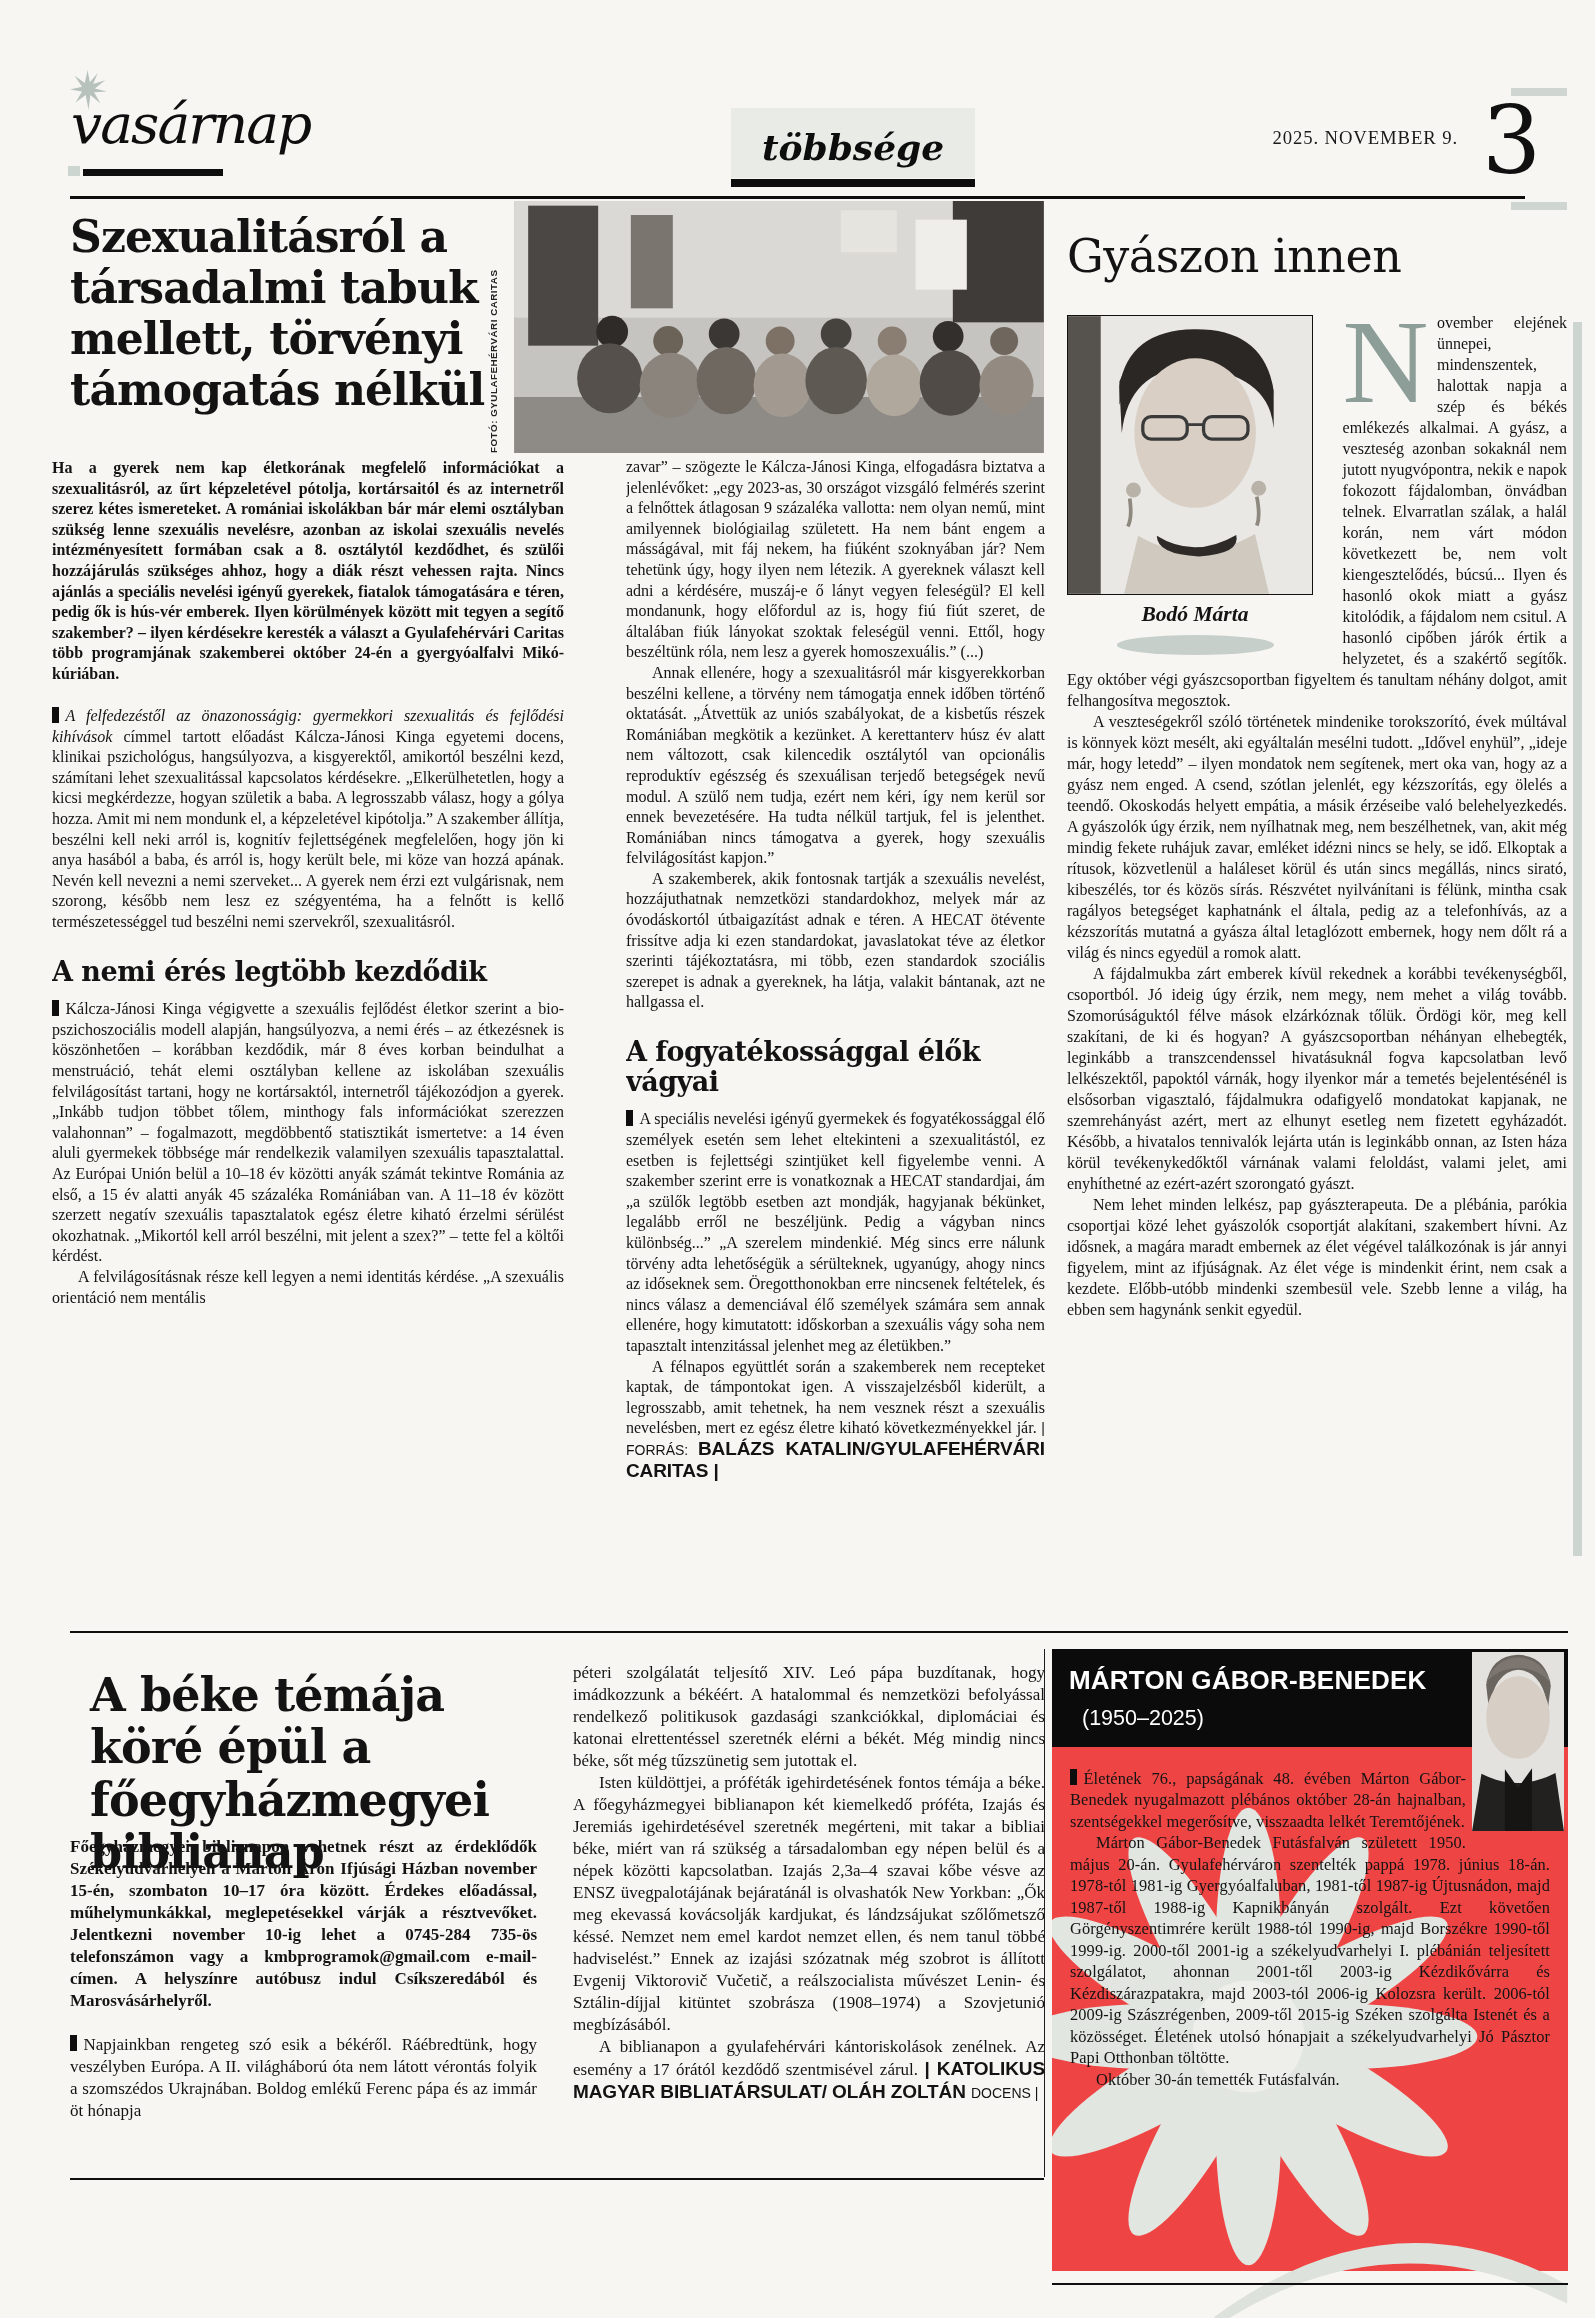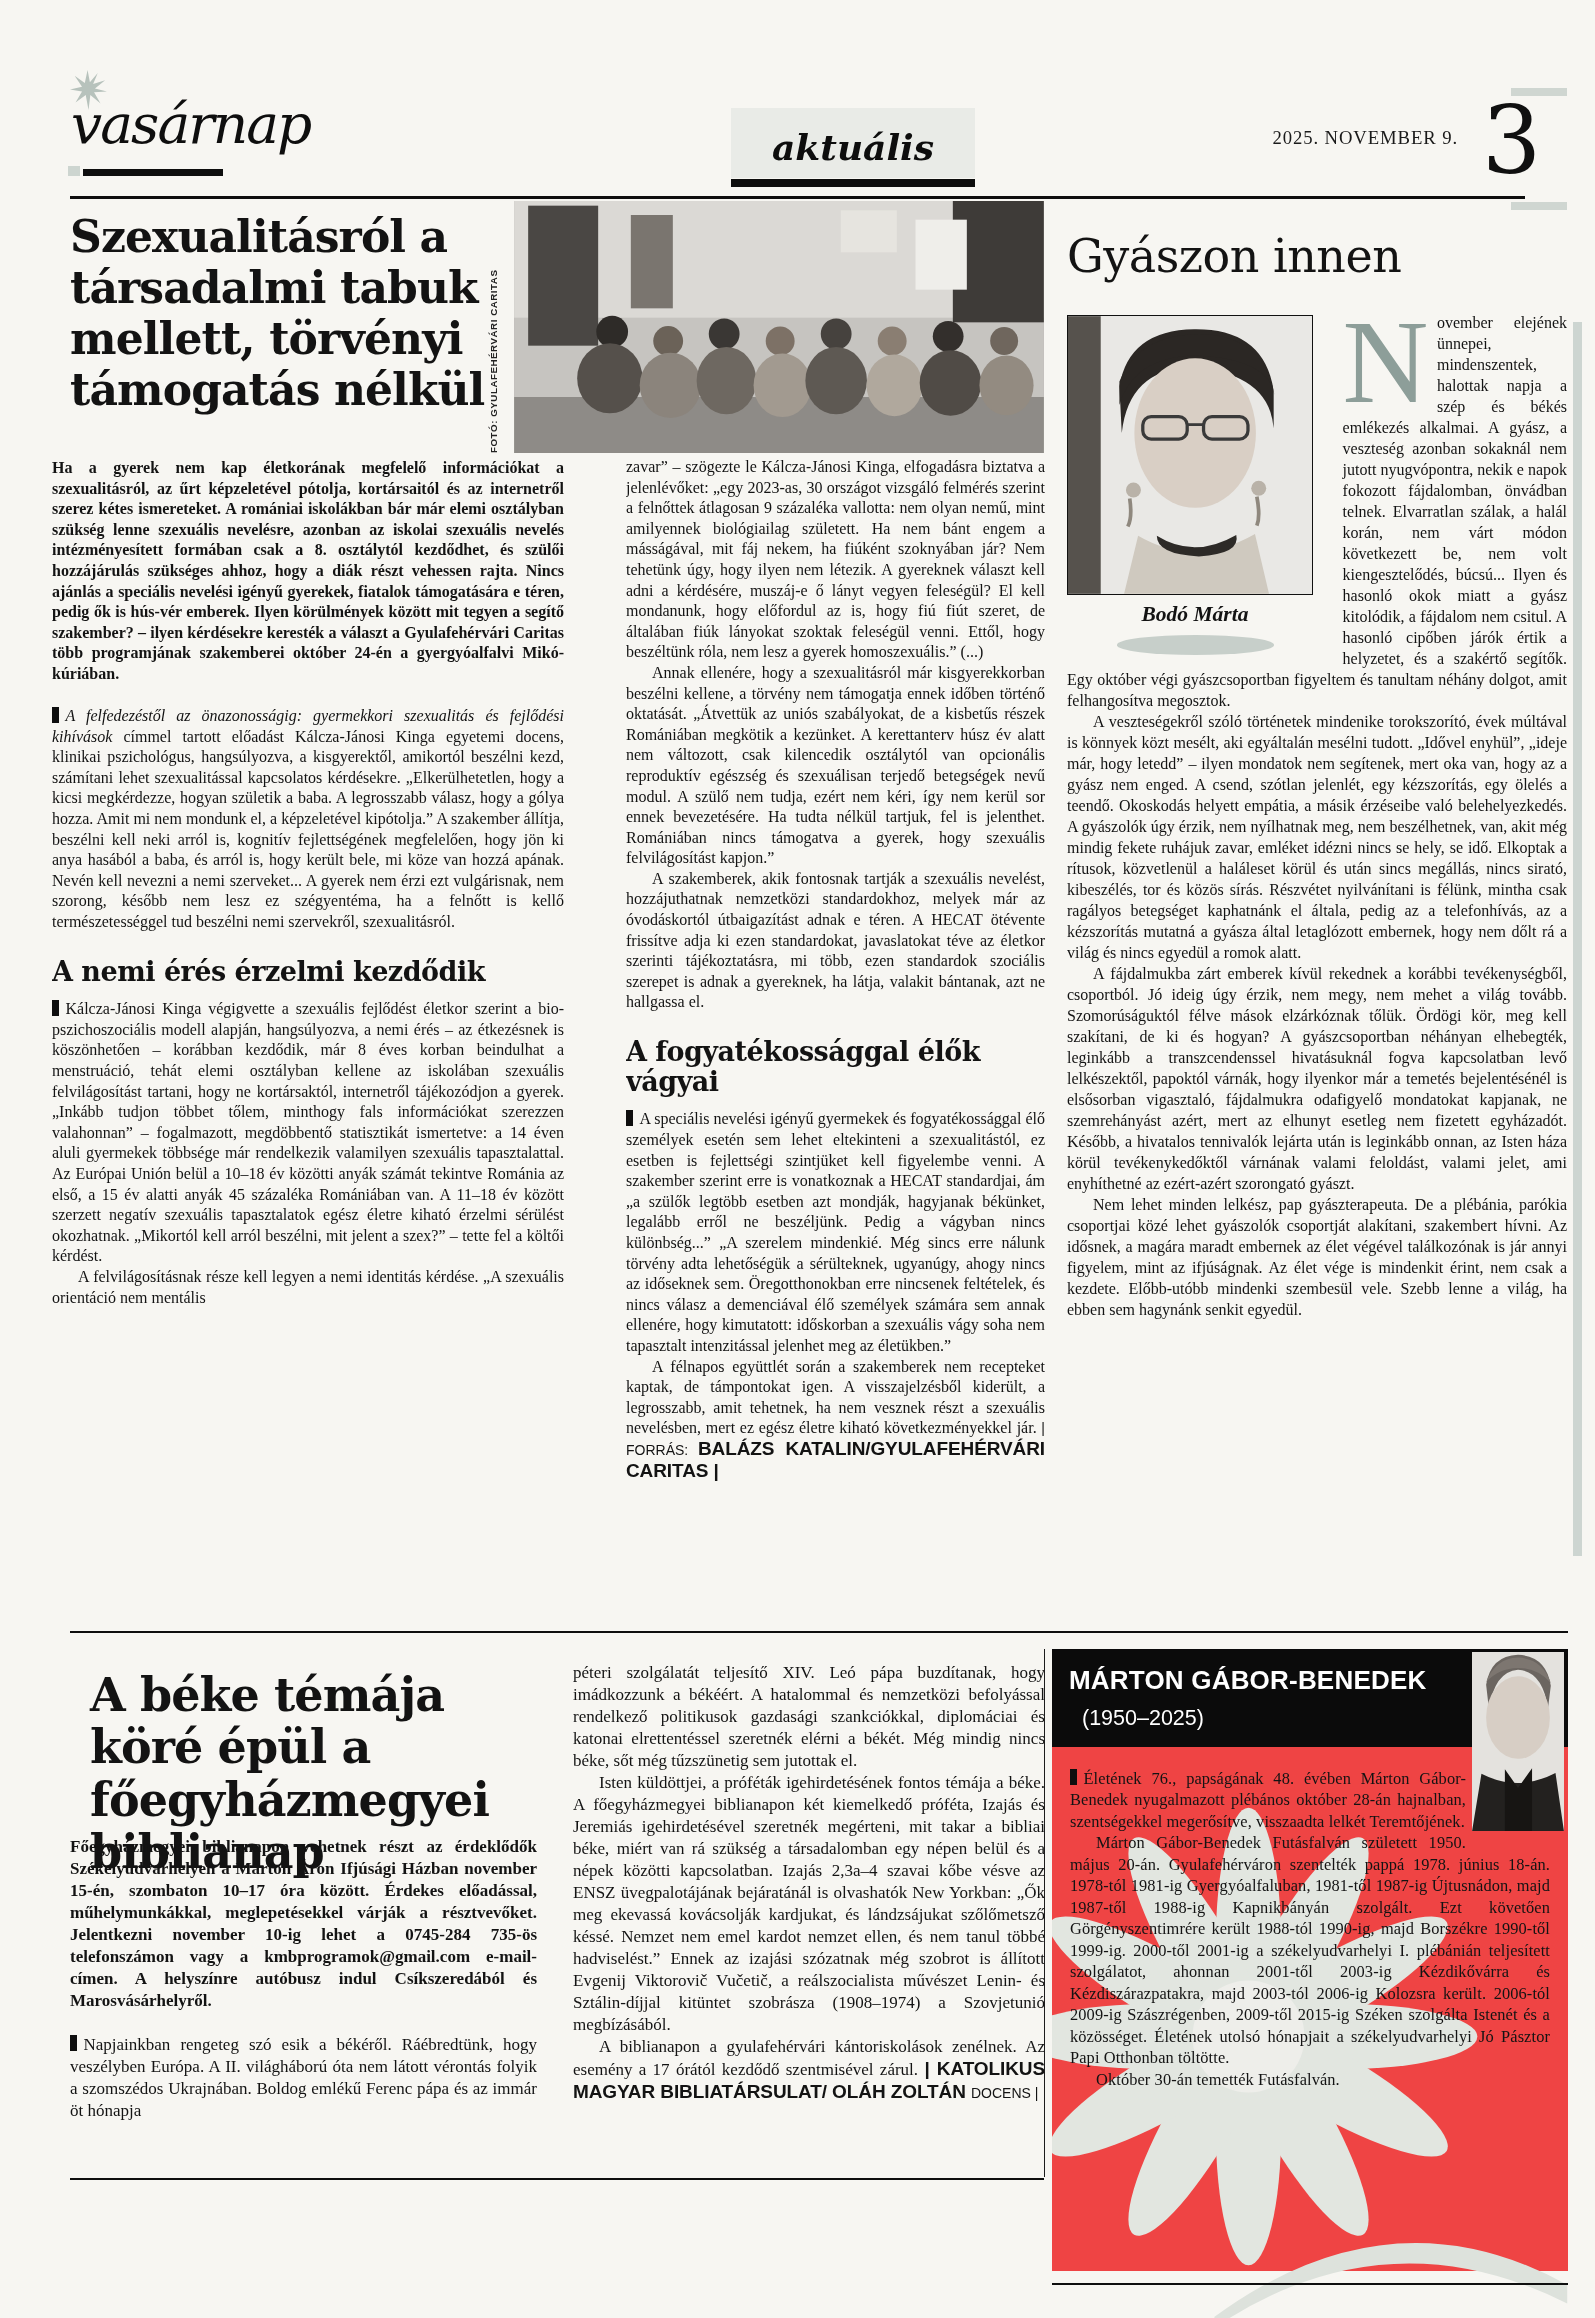--- a/index.html
+++ b/index.html
@@ -91,21 +91,21 @@
 <div class="page">
 
   <svg class="logo-star" viewBox="0 0 80 86">
     <path fill="#b7c2bc" d="M38 0 L43 26 L60 6 L50 30 L76 22 L54 40 L80 46 L52 48 L66 72 L44 54 L40 86 L34 54 L12 70 L26 46 L0 42 L26 36 L10 12 L32 28 Z"></path>
   </svg>
   <div class="logo">vasárnap</div>
   <div class="logo-bar"></div>
   <div class="logo-sq"></div>
 
   <div class="section-box">
-    <div class="section-label">aktuális</div>
+    <div class="section-label">többsége</div>
     <div class="section-bar"></div>
   </div>
 
   <div class="date">2025. NOVEMBER 9.</div>
   <div class="pageno-bar pb-top"></div>
   <div class="pageno">3</div>
   <div class="pageno-bar pb-bottom"></div>
   <div class="header-rule"></div>
 
   <div class="a1-headline">Szexualitásról a társadalmi tabuk mellett, törvényi támogatás nélkül</div>
@@ -140,21 +140,21 @@
   </div>
   <div class="vcap">
     <div class="vcap-inner">FOTÓ: GYULAFEHÉRVÁRI CARITAS</div>
   </div>
 
   <div class="colA body">
     <div class="lead">Ha a gyerek nem kap életkorának megfelelő információkat a szexualitásról, az űrt képzeletével pótolja, kortársaitól és az internetről szerez kétes ismereteket. A romániai iskolákban bár már elemi osztályban szükség lenne szexuális nevelésre, azonban az iskolai szexuális nevelés intézményesített formában csak a 8. osztálytól kezdődhet, és szülői hozzájárulás szükséges ahhoz, hogy a diák részt vehessen rajta. Nincs ajánlás a speciális nevelési igényű gyerekek, fiatalok támogatására e téren, pedig ők is hús-vér emberek. Ilyen körülmények között mit tegyen a segítő szakember? – ilyen kérdésekre keresték a választ a Gyulafehérvári Caritas több programjának szakemberei október 24-én a gyergyóalfalvi Mikó-kúriában.</div>
     <div>
       <span class="pmark"></span><span style="font-style:italic">A felfedezéstől az önazonosságig: gyermekkori szexualitás és fejlődési kihívások</span><span> címmel tartott előadást Kálcza-Jánosi Kinga egyetemi docens, klinikai pszichológus, hangsúlyozva, a kisgyerektől, amikortól beszélni kezd, számítani lehet szexualitással kapcsolatos kérdésekre. „Elkerülhetetlen, hogy a kicsi megkérdezze, hogyan születik a baba. A legrosszabb válasz, hogy a gólya hozza. Amit mi nem mondunk el, a képzeletével kipótolja.” A szakember állítja, beszélni kell neki arról is, kognitív fejlettségének megfelelően, hogy jön ki anya hasából a baba, és arról is, hogy került bele, mi köze van hozzá apának. Nevén kell nevezni a nemi szerveket... A gyerek nem érzi ezt vulgárisnak, nem szorong, később nem lesz ez szégyentéma, ha a felnőtt is kellő természetességgel tud beszélni nemi szervekről, szexualitásról.</span>
     </div>
-    <div class="subhead">A nemi érés érzelmi kezdődik</div>
+    <div class="subhead">A nemi érés legtöbb kezdődik</div>
     <div>
       <span class="pmark"></span><span>Kálcza-Jánosi Kinga végigvette a szexuális fejlődést életkor szerint a bio-pszichoszociális modell alapján, hangsúlyozva, a nemi érés – az étkezésnek is köszönhetően – korábban kezdődik, már 8 éves korban beindulhat a menstruáció, tehát elemi osztályban kellene az iskolában szexuális felvilágosítást tartani, hogy ne kortársaktól, internetről tájékozódjon a gyerek. „Inkább tudjon többet tőlem, minthogy fals információkat szerezzen valahonnan” – fogalmazott, megdöbbentő statisztikát ismertetve: a 14 éven aluli gyermekek többsége már rendelkezik valamilyen szexuális tapasztalattal. Az Európai Unión belül a 10–18 év közötti anyák számát tekintve Románia az első, a 15 év alatti anyák 45 százaléka Romániában van. A 11–18 év között szerzett negatív szexuális tapasztalatok egész életre kiható érzelmi sérülést okozhatnak. „Mikortól kell arról beszélni, mit jelent a szex?” – tette fel a költői kérdést.</span>
     </div>
     <div class="indent">A felvilágosításnak része kell legyen a nemi identitás kérdése. „A szexuális orientáció nem mentális</div>
   </div>
 
   <div class="colB body">
     <div>zavar” – szögezte le Kálcza-Jánosi Kinga, elfogadásra biztatva a jelenlévőket: „egy 2023-as, 30 országot vizsgáló felmérés szerint a felnőttek átlagosan 9 százaléka vallotta: nem olyan nemű, mint amilyennek biológiailag született. Ha nem bánt engem a másságával, mit fáj nekem, ha fiúként szoknyában jár? Nem tehetünk úgy, hogy ilyen nem létezik. A gyereknek választ kell adni a kérdésére, muszáj-e ő lányt vegyen feleségül? El kell mondanunk, hogy előfordul az is, hogy fiú fiút szeret, de általában fiúk lányokat szoktak feleségül venni. Ettől, hogy beszéltünk róla, nem lesz a gyerek homoszexuális.” (...)</div>
     <div class="indent">Annak ellenére, hogy a szexualitásról már kisgyerekkorban beszélni kellene, a törvény nem támogatja ennek időben történő oktatását. „Átvettük az uniós szabályokat, de a kisbetűs részek Romániában megkötik a kezünket. A kerettanterv húsz év alatt nem változott, csak kilencedik osztálytól van opcionális reproduktív egészség és szexuálisan terjedő betegségek nevű modul. A szülő nem tudja, ezért nem kéri, így nem kerül sor ennek bevezetésére. Ha tudta nélkül tartjuk, fel is jelenthet. Romániában nincs támogatva a gyerek, hogy szexuális felvilágosítást kapjon.”</div>
     <div class="indent">A szakemberek, akik fontosnak tartják a szexuális nevelést, hozzájuthatnak nemzetközi standardokhoz, melyek már az óvodáskortól útbaigazítást adnak e téren. A HECAT ötévente frissítve adja ki ezen standardokat, javaslatokat téve az életkor szerinti tájékoztatásra, mi több, ezen standardok szociális szerepet is adnak a gyereknek, ha látja, valakit bántanak, azt ne hallgassa el.</div>

